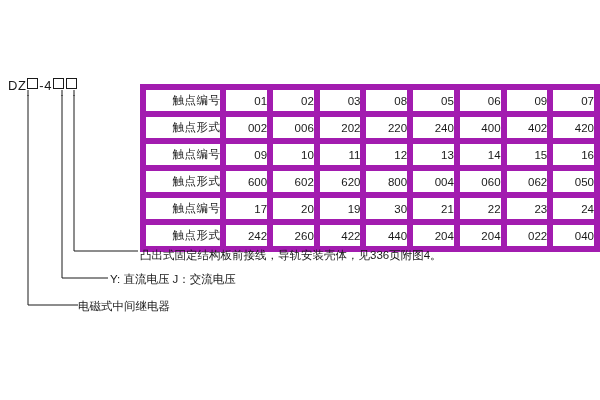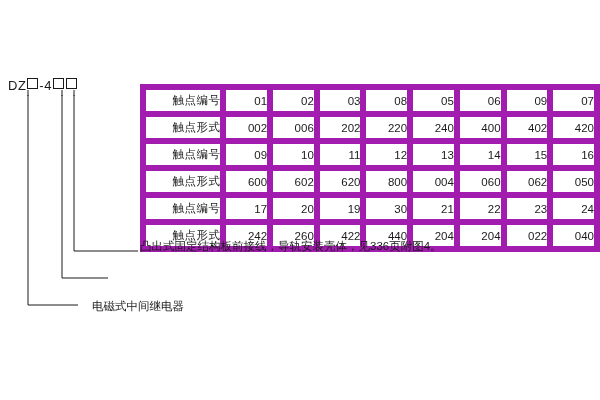--- a/index.html
+++ b/index.html
@@ -74,23 +74,23 @@
     width: 44px;
   }
 
   
   .note {
     position: absolute;
     font-size: 11.5px;
     color: #1a1a1a;
     white-space: nowrap;
   }
-  .note-1 { left: 140px; top: 239px; text-align: center; }
+  .note-1 { left: 140px; top: 248px; text-align: center; }
   .note-2 { left: 110px; top: 272px; }
-  .note-3 { left: 92px;  top: 299px; }
+  .note-3 { left: 78px;  top: 299px; }
 </style>
 </head>
 <body>
 
 <div class="page">
 
   <div class="model-code">
     <span>DZ</span><span class="sq"></span><span>-4</span><span class="sq"></span><span class="sq"></span>
   </div>
 
@@ -172,15 +172,16 @@
         <td class="val">440</td>
         <td class="val">204</td>
         <td class="val">204</td>
         <td class="val">022</td>
         <td class="val">040</td>
       </tr>
     </tbody>
   </table>
 
   <div class="note note-1">凸出式固定结构板前接线，导轨安装壳体，见336页附图4。</div>
+  <div class="note note-2">Y: 直流电压   J：交流电压</div>
   <div class="note note-3">电磁式中间继电器</div>
 
 </div>
 
 </body></html>

